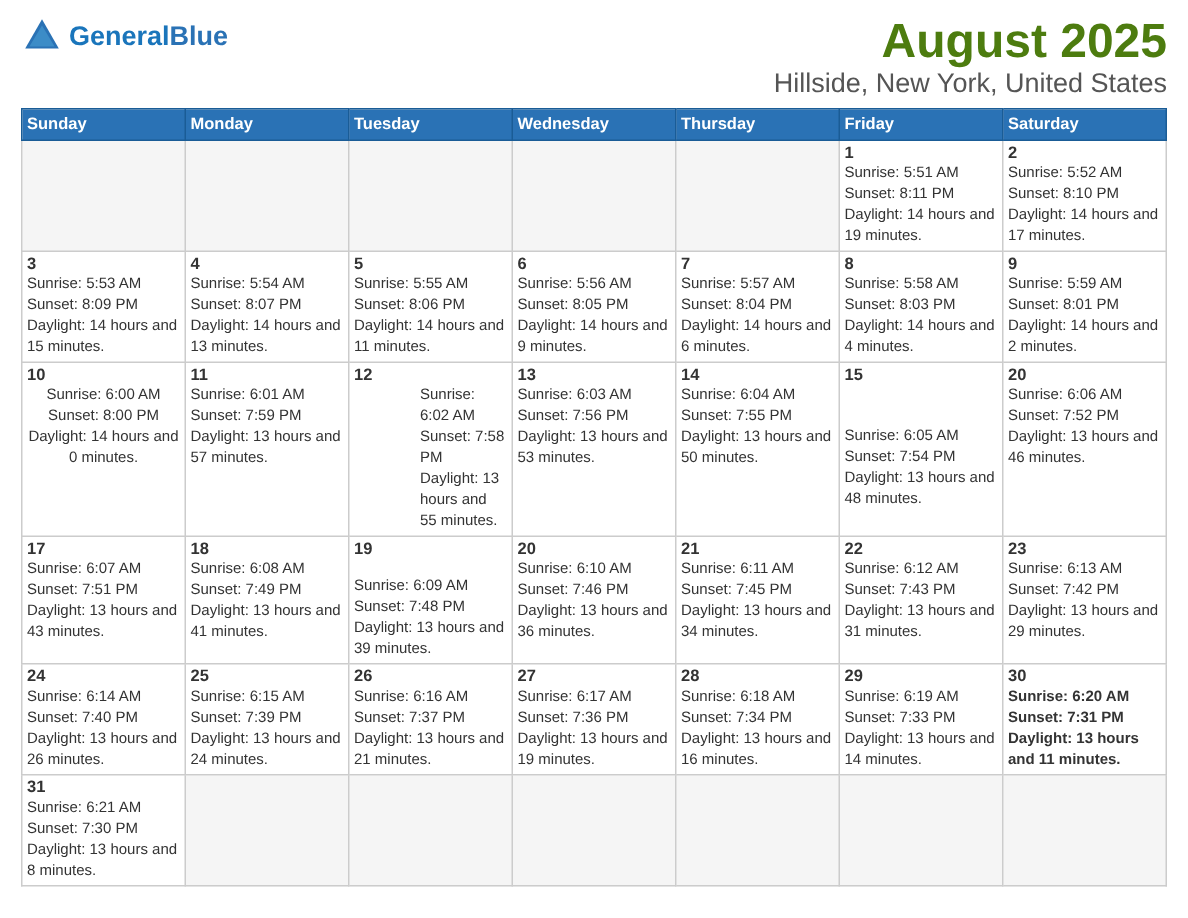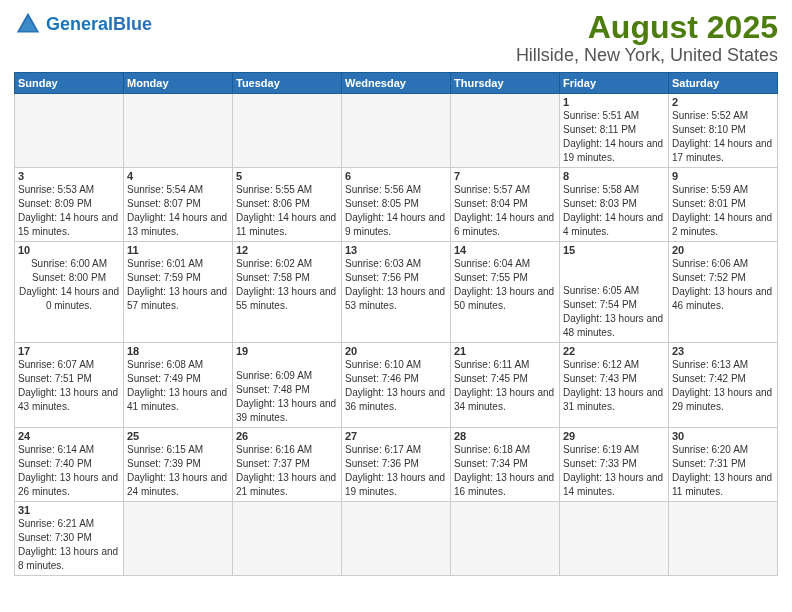--- a/index.html
+++ b/index.html
@@ -199,21 +199,21 @@
 Daylight: 14 hours and 0 minutes.</div>
           </td>
           <td>
             <span class="day-number">11</span>
             <div class="day-info" style="white-space: pre-line;">Sunrise: 6:01 AM
 Sunset: 7:59 PM
 Daylight: 13 hours and 57 minutes.</div>
           </td>
           <td>
             <span class="day-number">12</span>
-            <div class="day-info" style="white-space: pre-line;">Sunrise: 6:02 AM
+            <div class="day-info" style="white-space: pre-line; margin-left: 44px;">Sunrise: 6:02 AM
 Sunset: 7:58 PM
 Daylight: 13 hours and 55 minutes.</div>
           </td>
           <td>
             <span class="day-number">13</span>
             <div class="day-info" style="white-space: pre-line;">Sunrise: 6:03 AM
 Sunset: 7:56 PM
 Daylight: 13 hours and 53 minutes.</div>
           </td>
           <td>
@@ -311,21 +311,21 @@
 Daylight: 13 hours and 16 minutes.</div>
           </td>
           <td>
             <span class="day-number">29</span>
             <div class="day-info" style="white-space: pre-line;">Sunrise: 6:19 AM
 Sunset: 7:33 PM
 Daylight: 13 hours and 14 minutes.</div>
           </td>
           <td>
             <span class="day-number">30</span>
-            <div class="day-info" style="white-space: pre-line;">Sunrise: 6:20 AM
+            <div class="day-info" style="white-space: pre-line; font-weight: bold;">Sunrise: 6:20 AM
 Sunset: 7:31 PM
 Daylight: 13 hours and 11 minutes.</div>
           </td>
         </tr>
         <tr class="last-row">
           <td>
             <span class="day-number">31</span>
             <div class="day-info" style="white-space: pre-line;">Sunrise: 6:21 AM
 Sunset: 7:30 PM
 Daylight: 13 hours and 8 minutes.</div>

